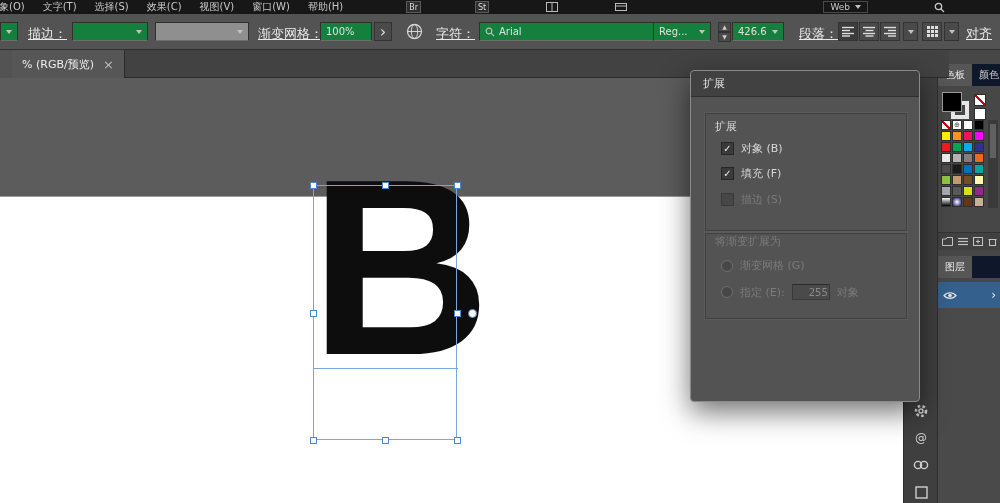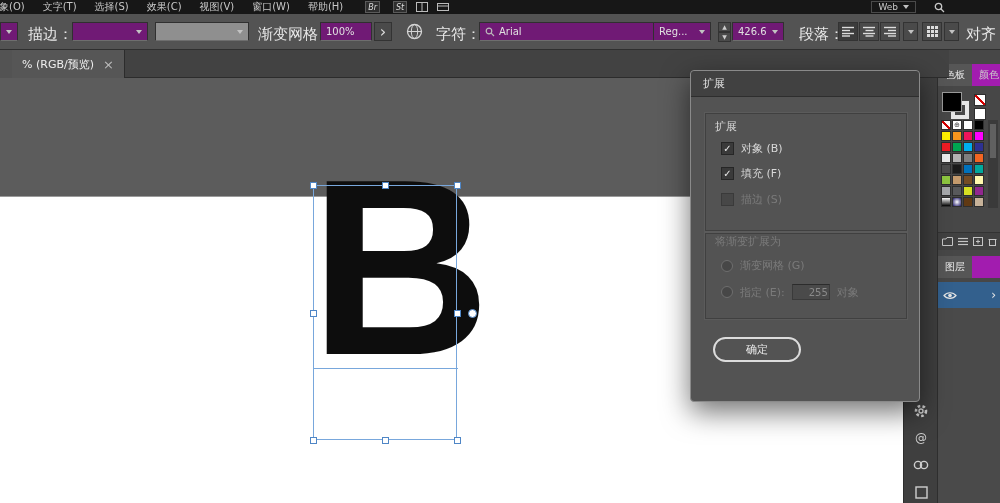--- a/index.html
+++ b/index.html
@@ -1,32 +1,32 @@
 <!DOCTYPE html>
 <html><head>
 <meta charset="utf-8">
 <style>
   * { box-sizing: border-box; margin: 0; padding: 0; }
   body { font-family: "DejaVu Sans", "Liberation Sans", sans-serif; background: #222; }
   .app { position: relative; width: 1000px; height: 503px; background: #535353; overflow: hidden; color: #ddd; }
 
   
-  .menubar { position: absolute; left: 0; top: 0; width: 1000px; height: 14px; background: #171717; display: flex; align-items: center; font-size: 10px; color: #c8c8c8; z-index: 30; }
+  .menubar { position: absolute; left: 0; top: 0; width: 1000px; height: 14px; background: #171717; display: flex; align-items: center; font-size: 10px; color: #c8c8c8; z-index: 30; gap: 48px; }
   .menu-items { display: flex; margin-left: -10px; }
   .menu-item { padding: 0 9px; white-space: nowrap; cursor: default; }
-  .badge { border: 1px solid #5a5a5a; background: #2e2e2e; color: #ddd; font-size: 8px; padding: 0 2px; margin-left: 13px; height: 12px; line-height: 11px; font-style: italic; }
+  .badge { border: 1px solid #5a5a5a; background: #2e2e2e; color: #ddd; font-size: 8px; padding: 0 2px; margin-left: 6px; height: 12px; line-height: 11px; }
   .mb-icon { margin-left: 9px; display: inline-flex; align-items: center; }
   .workspace { margin-left: auto; display: flex; align-items: center; gap: 5px; border: 1px solid #4a4a4a; padding: 0 6px; height: 12px; font-size: 9px; }
   .mb-search { margin: 0 55px 0 18px; display: inline-flex; }
   .caret { width: 0; height: 0; border-left: 3px solid transparent; border-right: 3px solid transparent; border-top: 4px solid #c2c2c2; display: inline-block; }
 
   
   .toolbar { position: absolute; top: 14px; left: 0; width: 1000px; height: 36px; background: #535353; border-bottom: 1px solid #2f2f2f; z-index: 30; }
-  .tb-label { position: absolute; top: 11px; color: #e8e8e8; font-size: 15px; white-space: nowrap; }
-  .field { position: absolute; top: 8px; height: 19px; background: #701a75; border: 1px solid #303030; border-bottom-color: #6e6e6e; display: flex; align-items: center; gap: 4px; padding: 0 5px; font-size: 10px; color: #e0e0e0; }
+  .tb-label { position: absolute; top: 11px; color: #e8e8e8; font-size: 13px; white-space: nowrap; text-decoration: underline; }
+  .field { position: absolute; top: 8px; height: 19px; background: #15803d; border: 1px solid #303030; border-bottom-color: #6e6e6e; display: flex; align-items: center; gap: 4px; padding: 0 5px; font-size: 10px; color: #e0e0e0; }
   .field .caret { margin-left: auto; }
   .field.light { background: #8f8f8f; }
   .tb-btn { position: absolute; top: 8px; height: 19px; background: #4a4a4a; border: 1px solid #333; display: flex; align-items: center; justify-content: center; color: #ddd; }
   .stepper { position: absolute; top: 8px; width: 13px; height: 19px; display: flex; flex-direction: column; }
   .stepper span { flex: 1; background: #4a4a4a; border: 1px solid #333; font-size: 6px; line-height: 8px; text-align: center; color: #ccc; }
 
   
   .tabstrip { position: absolute; top: 50px; left: 12px; width: 937px; height: 28px; background: #424242; border-bottom: 1px solid #2c2c2c; z-index: 20; }
   .doc-tab { position: absolute; left: 0; top: 0; height: 28px; padding: 0 10px; background: #565656; border-right: 1px solid #2c2c2c; display: flex; align-items: center; gap: 9px; font-size: 11px; color: #eee; }
   .tab-close { color: #bbb; font-size: 13px; cursor: default; }
@@ -39,21 +39,21 @@
   .sel-line { position: absolute; left: 313px; top: 368px; width: 145px; height: 0; border-top: 1px solid #78a7dc; z-index: 3; }
   .handle { position: absolute; width: 7px; height: 7px; background: #fff; border: 1px solid #4f86c6; z-index: 4; }
   .handle-circle { position: absolute; left: 468px; top: 309px; width: 9px; height: 9px; border-radius: 50%; background: #fff; border: 1px solid #4f86c6; z-index: 4; }
 
   
   .dock-strip { position: absolute; left: 903px; top: 50px; width: 34px; height: 453px; background: #3f3f3f; border-left: 1px solid #2e2e2e; z-index: 5; }
   .strip-icon { position: absolute; left: 8px; width: 18px; height: 18px; color: #cfcfcf; display: flex; align-items: center; justify-content: center; font-size: 12px; }
 
   
   .right-dock { position: absolute; left: 937px; top: 50px; width: 63px; height: 453px; background: #474747; border-left: 1px solid #2e2e2e; z-index: 5; }
-  .panel-tabs { position: absolute; left: 0; width: 63px; height: 22px; background: #a21caf; display: flex; overflow: hidden; }
+  .panel-tabs { position: absolute; left: 0; width: 63px; height: 22px; background: #0f172a; display: flex; overflow: hidden; }
   .panel-tab { padding: 0 7px; font-size: 10px; display: flex; align-items: center; white-space: nowrap; color: #ccc; }
   .panel-tab.active { background: #565656; color: #eee; }
   .fill-proxy { position: absolute; left: 4px; top: 42px; width: 20px; height: 20px; background: #000; border: 1px solid #999; z-index: 2; }
   .stroke-proxy { position: absolute; left: 13px; top: 51px; width: 18px; height: 18px; border: 4px solid #e6e6e6; background: transparent; z-index: 1; }
   .mini-swatch { position: absolute; width: 12px; height: 12px; border: 1px solid #2e2e2e; background: #fff; }
   .swatch-grid { position: absolute; left: 3px; top: 70px; display: grid; grid-template-columns: repeat(4, 10px); gap: 1px; }
   .swatch { width: 10px; height: 10px; border: 1px solid #2e2e2e; font-size: 7px; line-height: 8px; text-align: center; color: #444; overflow: hidden; }
   .swatch-none { background: #fff linear-gradient(to top right, rgba(0,0,0,0) 42%, #d40000 42%, #d40000 58%, rgba(0,0,0,0) 58%); }
   .swatch-reg { background: #fff; }
   .sw-scroll { position: absolute; right: 2px; top: 70px; width: 10px; height: 88px; background: #3a3a3a; }
@@ -385,16 +385,15 @@
       <span class="radio"></span>
       <span>渐变网格 (G)</span>
     </div>
     <div class="dlg-row disabled" style="top:213px">
       <span class="radio"></span>
       <span>指定 (E):</span>
       <span class="dlg-value-field">255</span>
       <span>对象</span>
     </div>
 
-    <div class="dlg-btn ok">确定</div>
   </div>
 
 </div>
 
 </body></html>

